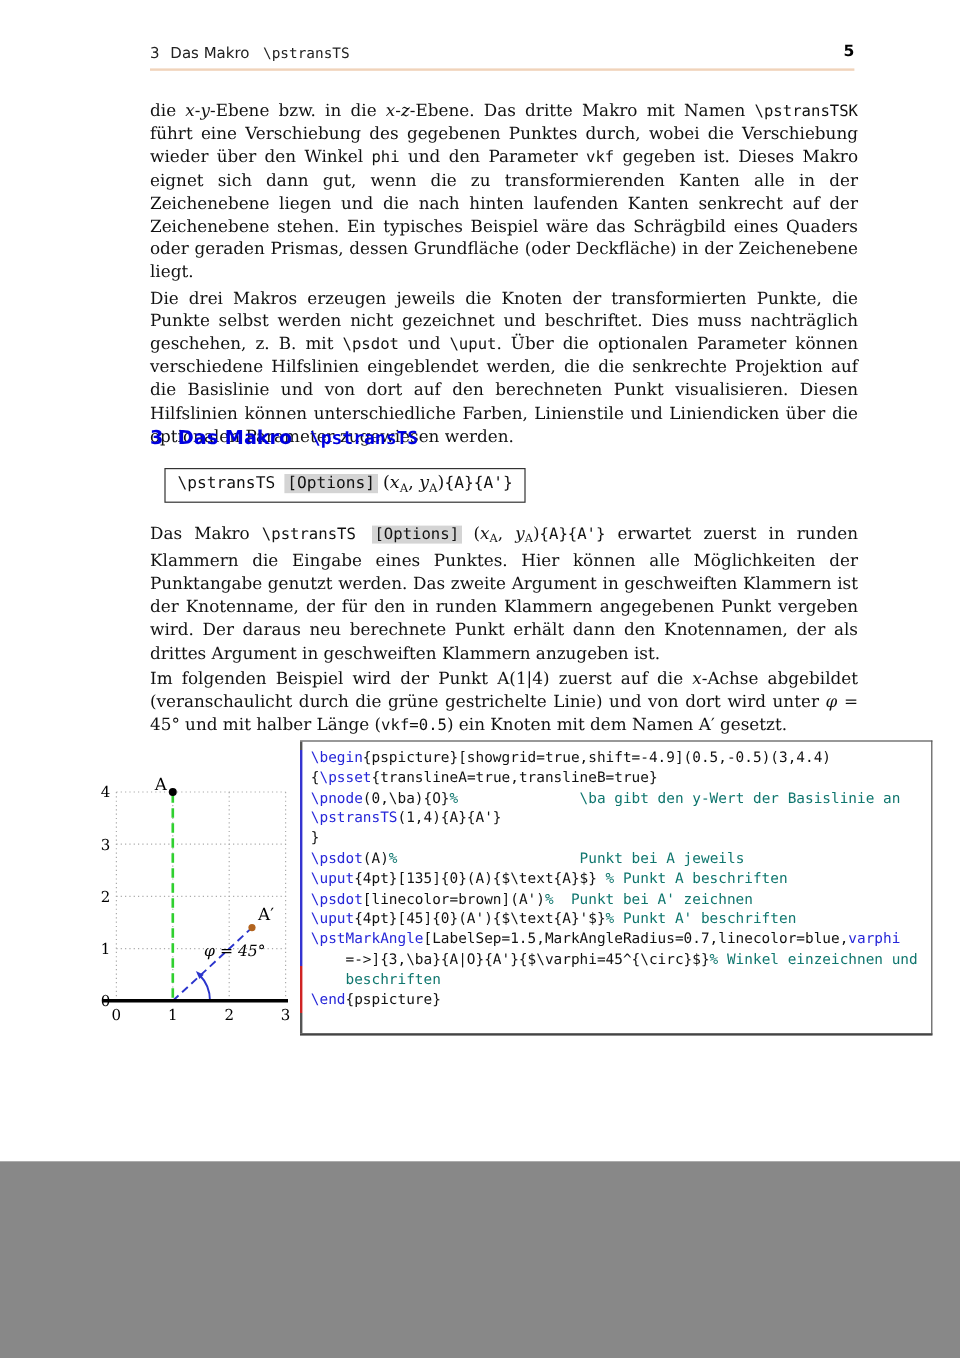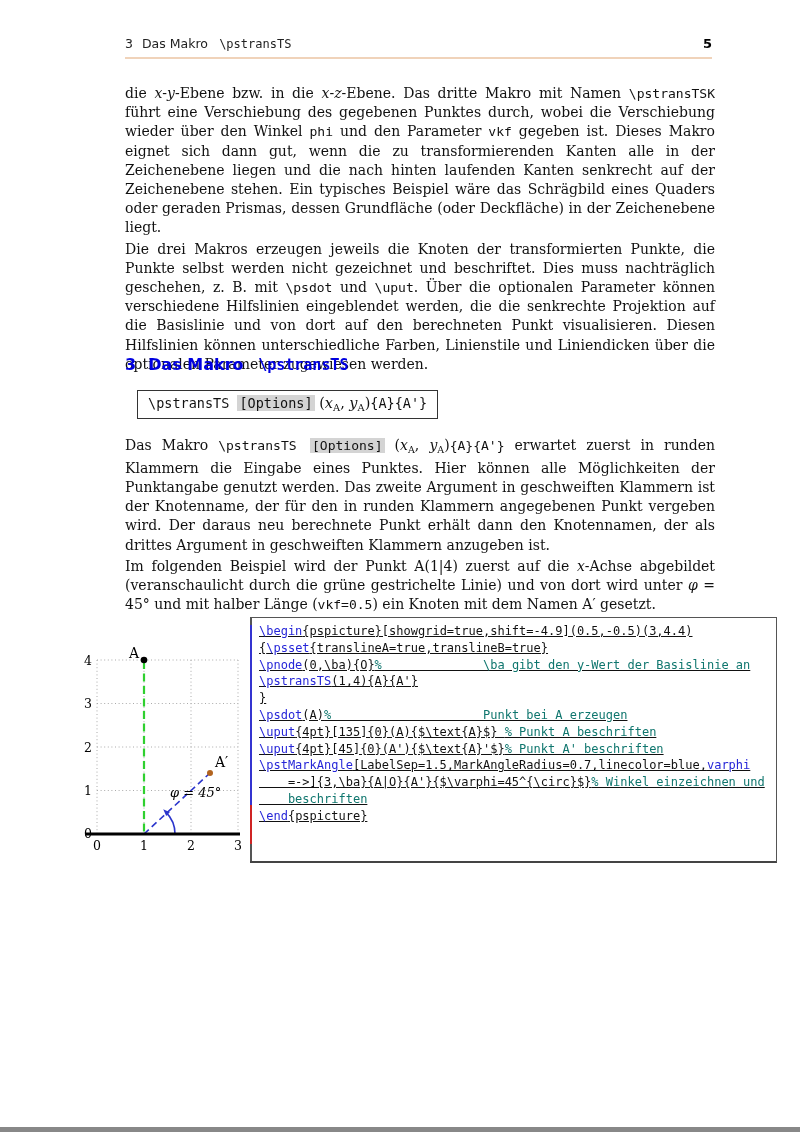--- a/index.html
+++ b/index.html
@@ -1,16 +1,16 @@
 <!DOCTYPE html>
 <html><head>
 <meta charset="utf-8">
 <style>
   html,body{margin:0;padding:0;background:#888;}
-  .page{position:relative;width:800px;height:1127px;background:#ffffff;overflow:hidden;
+  .page{position:relative;width:800px;height:968px;background:#ffffff;overflow:hidden;
         font-family:"DejaVu Serif",serif;color:#111;}
   
   .runhead{position:absolute;left:125px;top:36px;width:587px;height:18px;
            font-family:"DejaVu Sans",sans-serif;font-size:12.5px;color:#222;}
   .runhead .num{margin-right:9px;}
   .runhead .mono{font-family:"DejaVu Sans Mono",monospace;font-size:12px;}
   .runhead .pageno{position:absolute;right:0;top:0;font-weight:bold;font-size:13px;color:#000;}
   .headrule{position:absolute;left:125px;top:57px;width:587px;height:2px;background:#f0d3ba;}
   
   .textblock{position:absolute;left:125px;width:590px;font-size:14px;line-height:19.2px;
@@ -30,21 +30,21 @@
   .synbox{position:absolute;left:137px;top:390px;border:1px solid #333;background:#fff;
           padding:4px 10px 5px 10px;font-size:14.5px;white-space:nowrap;}
   .synbox .t-m,.synbox .t-h{font-size:13.5px;}
   
   .codebox{position:absolute;left:250px;top:617px;width:527px;height:246px;box-sizing:border-box;
            border-top:1px solid #555;border-right:1px solid #555;border-bottom:2px solid #444;
            background:#fff;padding:5px 4px 4px 9px;
            font-family:"DejaVu Sans Mono",monospace;font-size:12px;line-height:16.8px;}
   .codebox .rule{position:absolute;left:0;top:0;width:2px;height:100%;
         background:linear-gradient(#555 0%,#555 3%,#3434d0 3%,#3434d0 77%,#cf2424 77%,#cf2424 93%,#555 93%,#555 100%);}
-  .code-line{white-space:pre;text-decoration:underline;}
+  .code-line{white-space:pre;}
   .t-k{color:#2626d8;}
   .t-p{color:#111;}
   .t-c{color:#0f766e;}
   
   .figwrap{position:absolute;left:84px;top:634px;width:162px;height:230px;}
   .fig-serif{font-family:"DejaVu Serif",serif;}
 </style>
 </head>
 <body>
 
@@ -123,22 +123,23 @@
   </div>
 
   <div class="codebox">
     <div class="rule"></div>
     <div>
         <div class="code-line"><span class="t-k">\begin</span><span class="t-p">{pspicture}[showgrid=true,shift=-4.9](0.5,-0.5)(3,4.4)</span></div>
         <div class="code-line"><span class="t-p">{</span><span class="t-k">\psset</span><span class="t-p">{translineA=true,translineB=true}</span></div>
         <div class="code-line"><span class="t-k">\pnode</span><span class="t-p">(0,\ba){O}</span><span class="t-c">%              \ba gibt den y-Wert der Basislinie an</span></div>
         <div class="code-line"><span class="t-k">\pstransTS</span><span class="t-p">(1,4){A}{A'}</span></div>
         <div class="code-line"><span class="t-p">}</span></div>
-        <div class="code-line"><span class="t-k">\psdot</span><span class="t-p">(A)</span><span class="t-c">%                     Punkt bei A erzeugen</span></div>
+        <div class="code-line"><span class="t-k">\psdot</span><span class="t-p">(A)</span><span class="t-c">%                     Punkt bei A jeweils</span></div>
         <div class="code-line"><span class="t-k">\uput</span><span class="t-p">{4pt}[135]{0}(A){$\text{A}$} </span><span class="t-c">% Punkt A beschriften</span></div>
+        <div class="code-line"><span class="t-k">\psdot</span><span class="t-p">[linecolor=brown](A')</span><span class="t-c">%  Punkt bei A' zeichnen</span></div>
         <div class="code-line"><span class="t-k">\uput</span><span class="t-p">{4pt}[45]{0}(A'){$\text{A}'$}</span><span class="t-c">% Punkt A' beschriften</span></div>
         <div class="code-line"><span class="t-k">\pstMarkAngle</span><span class="t-p">[LabelSep=1.5,MarkAngleRadius=0.7,linecolor=blue,</span><span class="t-k">varphi</span></div>
         <div class="code-line"><span class="t-p">    =-&gt;]{3,\ba}{A|O}{A'}{$\varphi=45^{\circ}$}</span><span class="t-c">% Winkel einzeichnen und</span></div>
         <div class="code-line"><span class="t-c">    beschriften</span></div>
         <div class="code-line"><span class="t-k">\end</span><span class="t-p">{pspicture}</span></div>
       </div>
   </div>
 
 </div>
 

